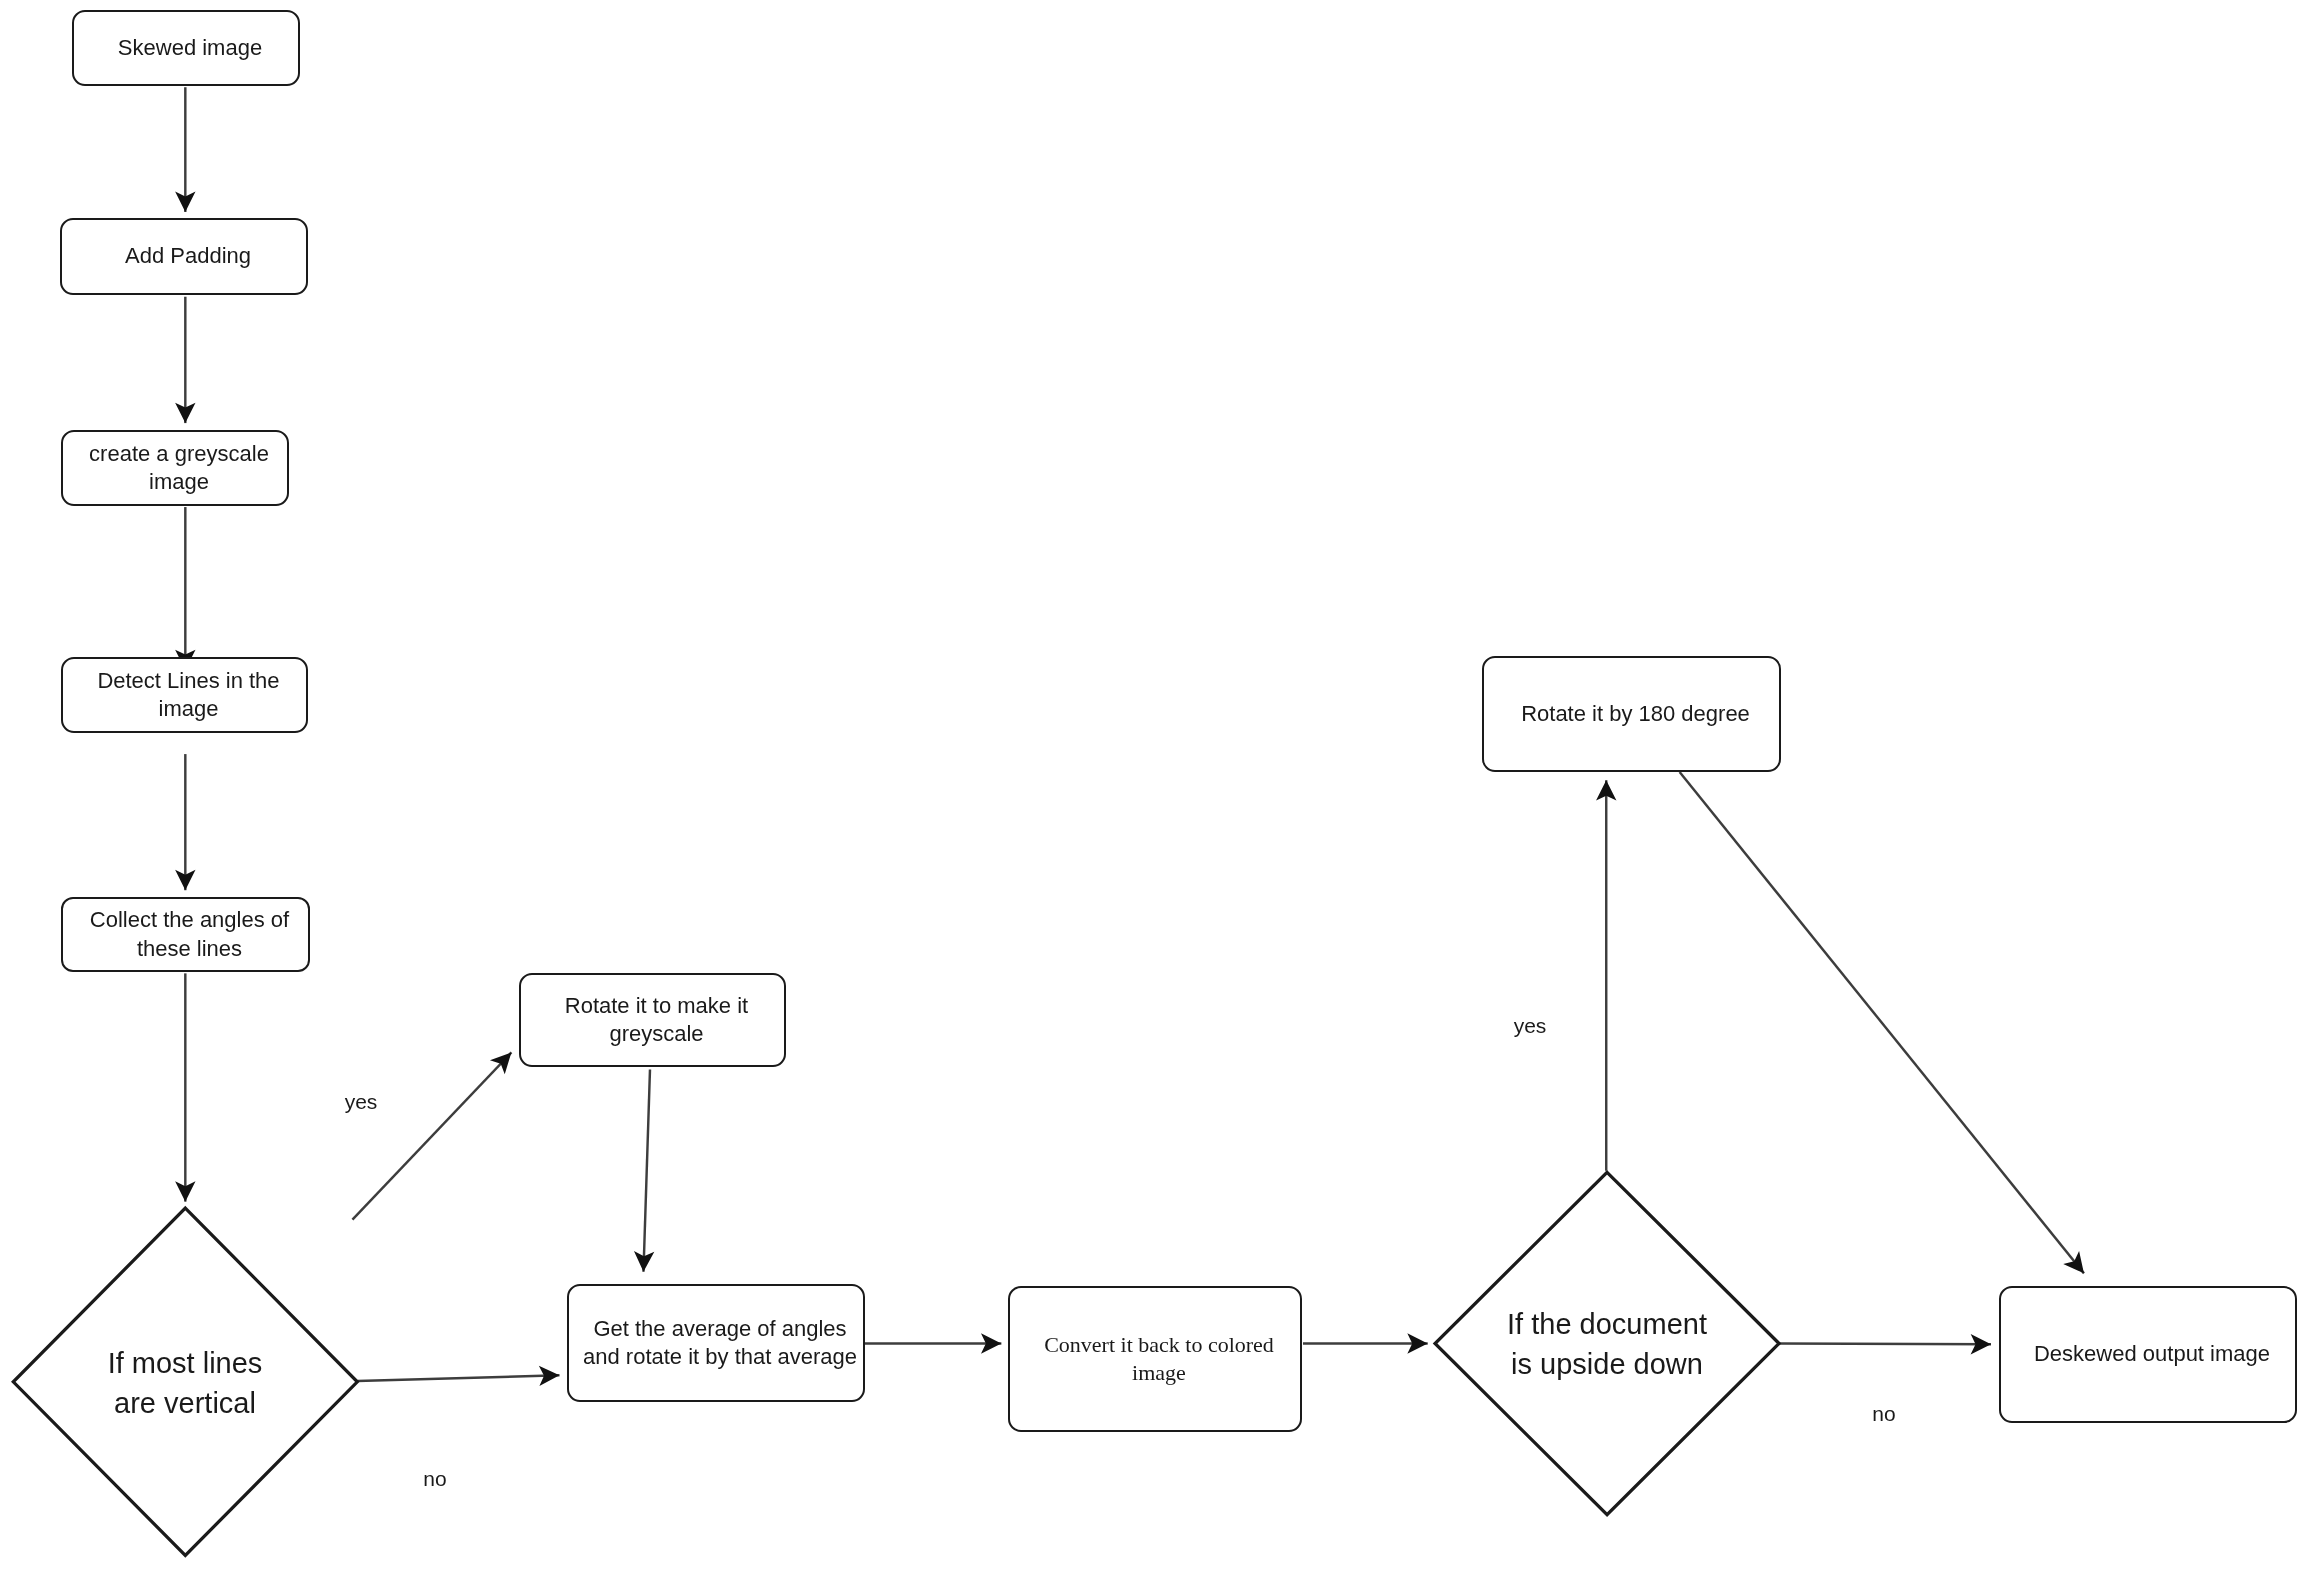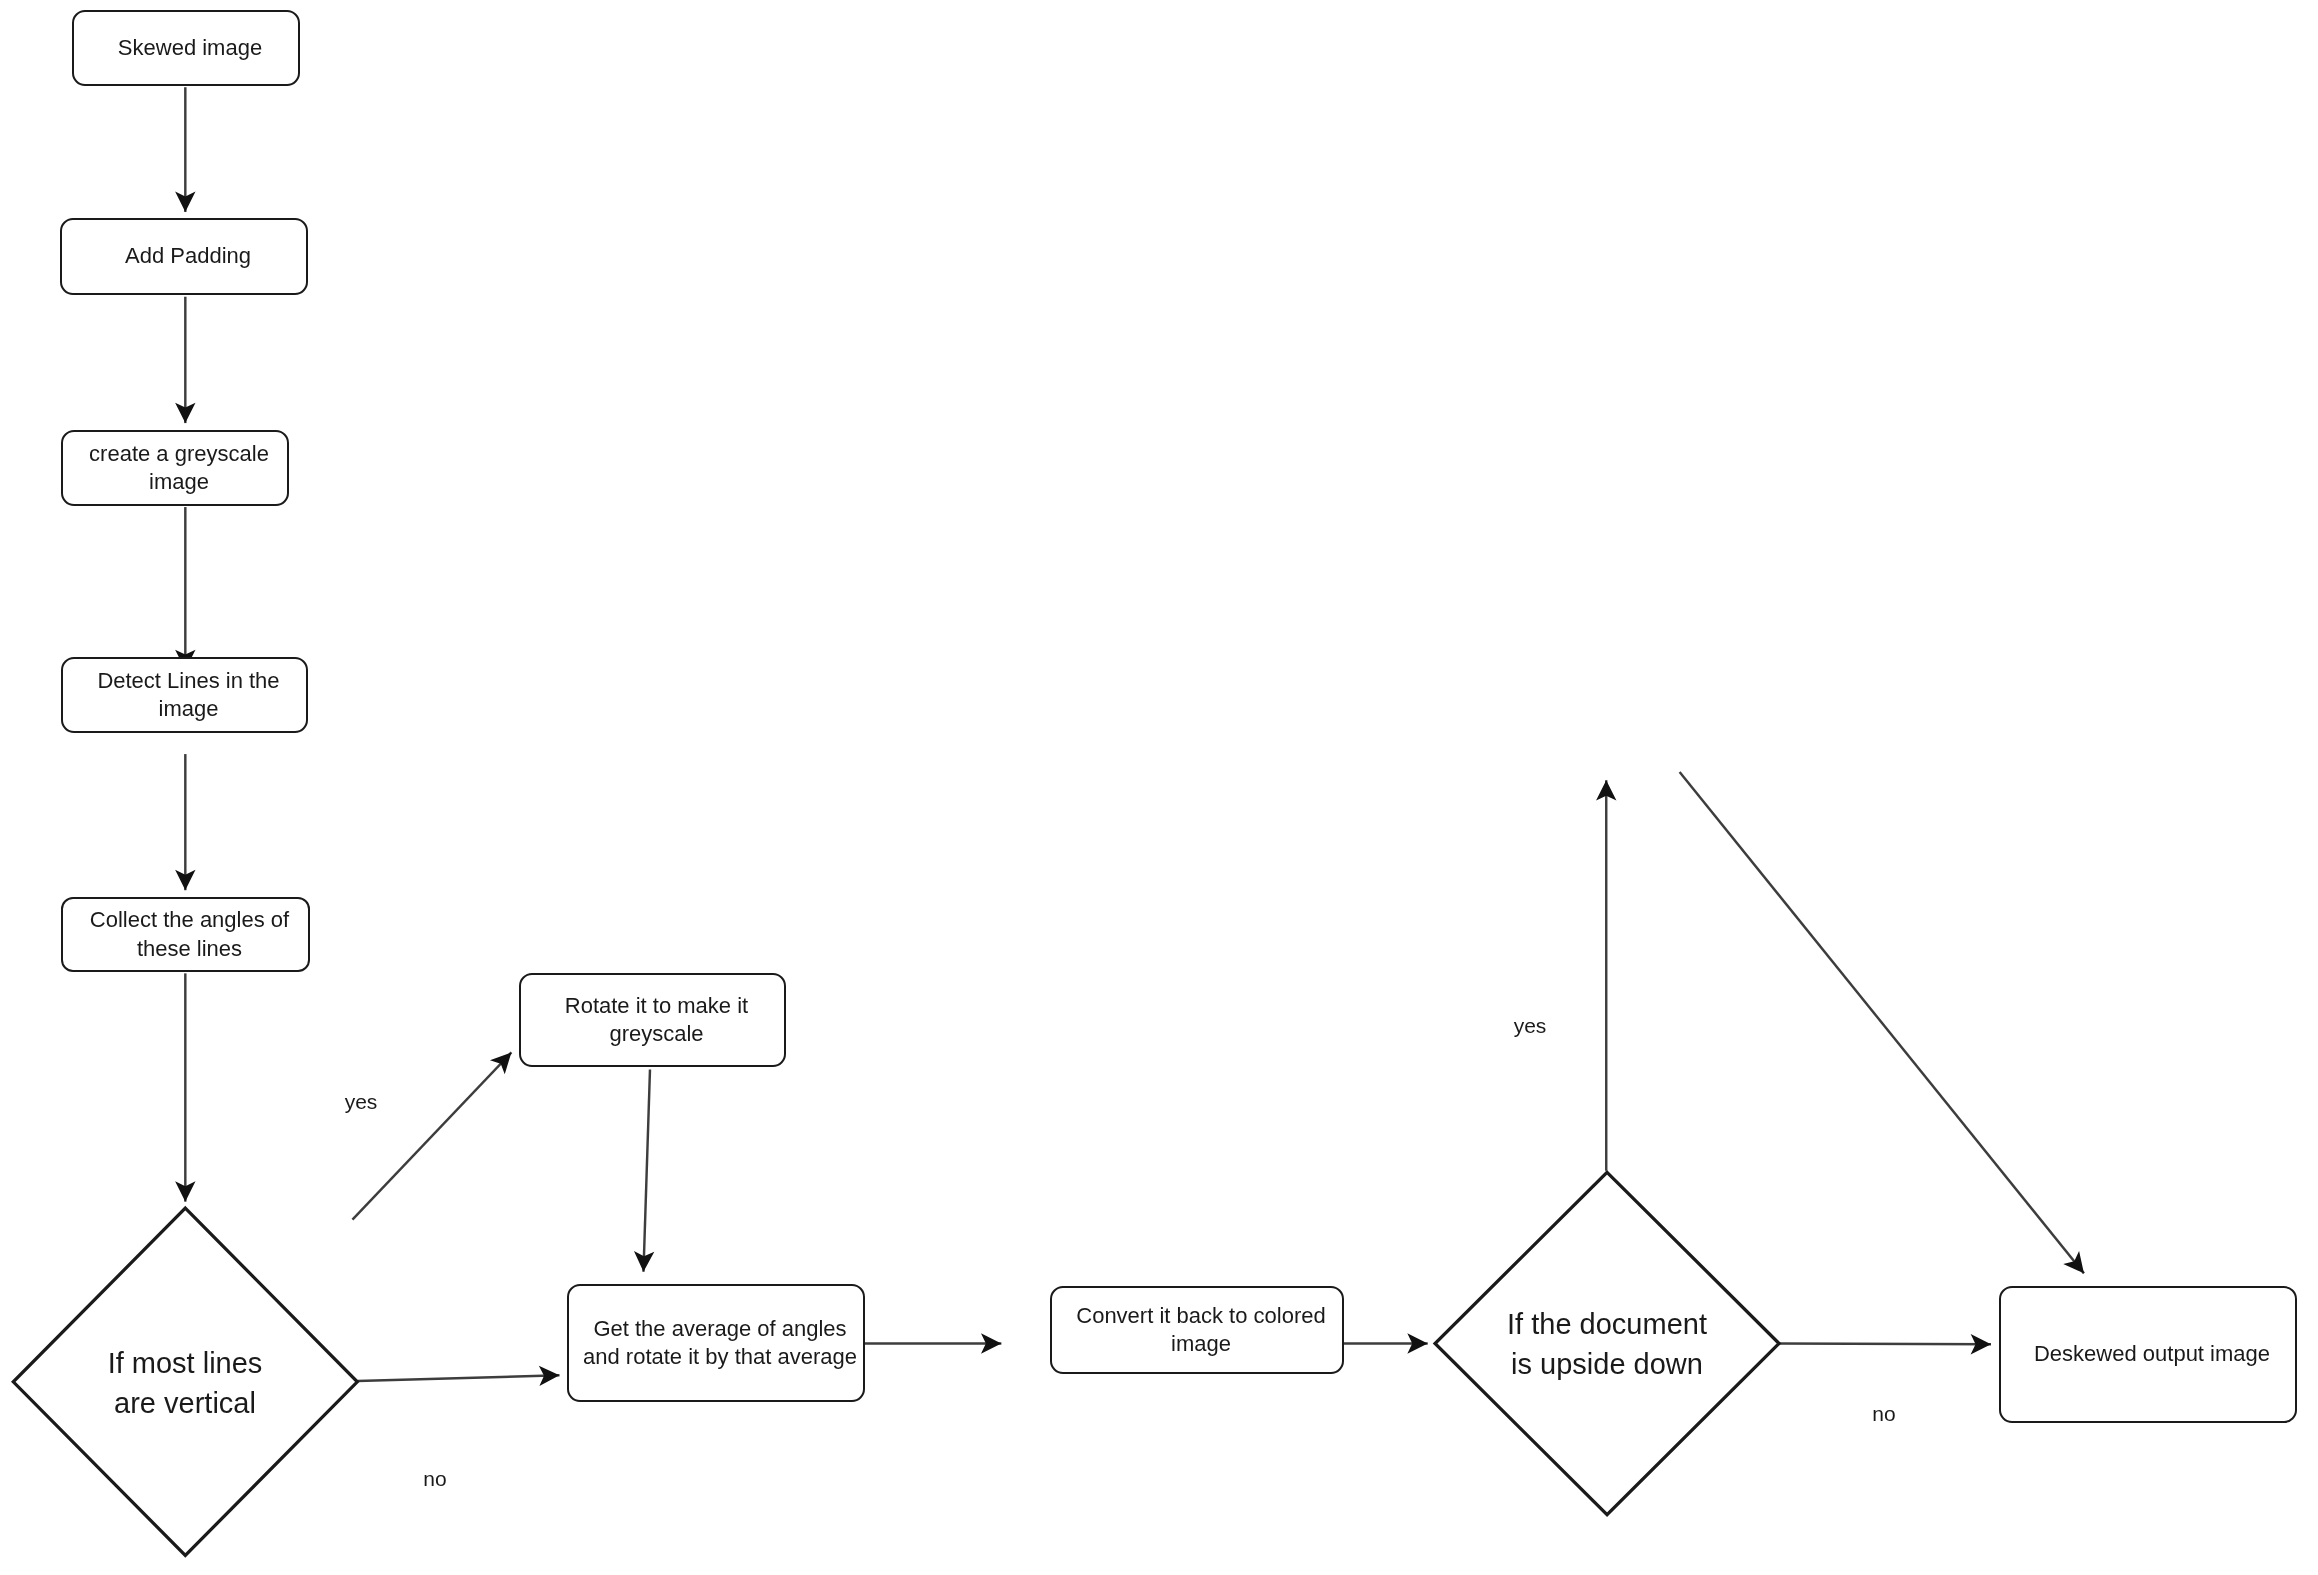--- a/index.html
+++ b/index.html
@@ -102,22 +102,23 @@
   <div class="node" style="left:61px;   top:430px;  width:228px; height:76px;">create a greyscale
 image</div>
   <div class="node" style="left:61px;   top:657px;  width:247px; height:76px;">Detect Lines in the
 image</div>
   <div class="node" style="left:61px;   top:897px; width:249px; height:75px;border-radius:12px;">Collect the angles of
 these lines</div>
   <div class="node" style="left:519px;  top:973px; width:267px; height:94px;">Rotate it to make it
 greyscale</div>
   <div class="node" style="left:567px;  top:1284px; width:298px; height:118px;">Get the average of angles
 and rotate it by that average</div>
-  <div class="node" style="left:1050px; top:1286px; width:294px; height:88px;">Convert it back to colored
+  <div class="node" style="left:1008px; top:1286px; width:294px; height:146px;font-family:Liberation Serif, serif;">Convert it back to colored
 image</div>
+  <div class="node" style="left:1482px; top:656px;  width:299px; height:116px;">Rotate it by 180 degree</div>
   <div class="node" style="left:1999px; top:1286px; width:298px; height:137px;">Deskewed output image</div>
 
   <div class="dlabel" style="left:185px;  top:1383px;">If most lines
 are vertical</div>
   <div class="dlabel" style="left:1607px; top:1344px;">If the document
 is upside down</div>
 
   <div class="elabel" style="left:361px;  top:1102px;">yes</div>
   <div class="elabel" style="left:435px;  top:1479px;">no</div>
   <div class="elabel" style="left:1530px; top:1026px;">yes</div>

